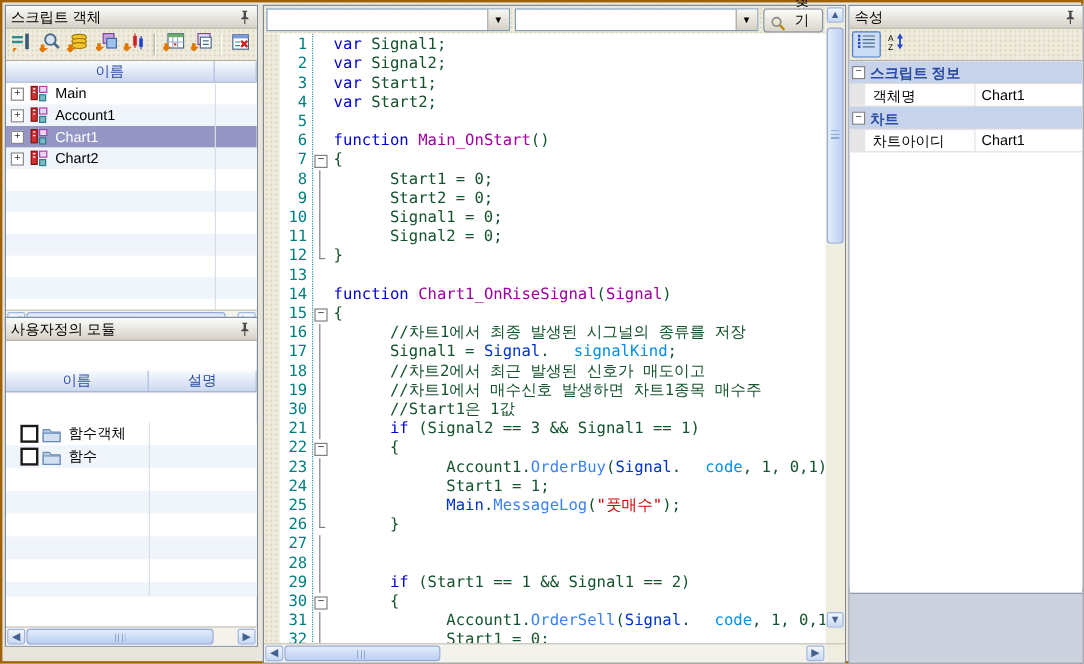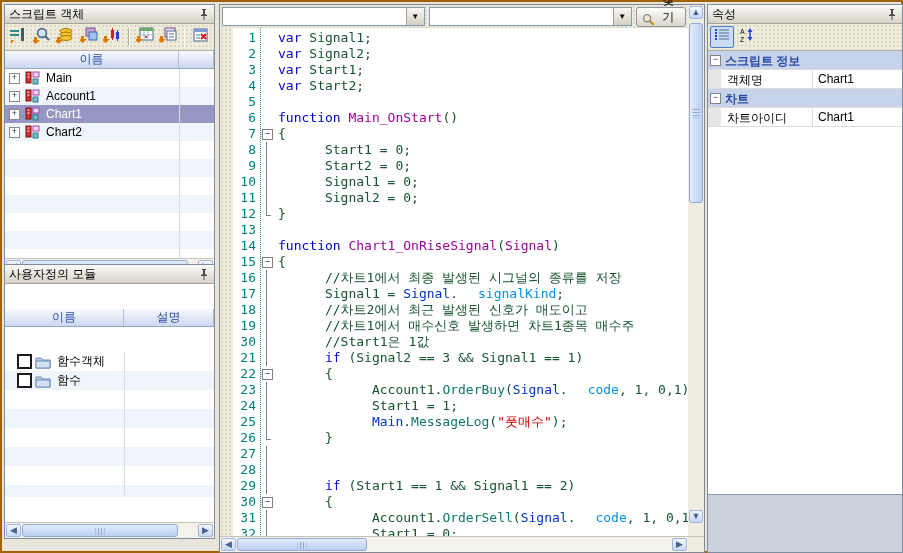--- a/index.html
+++ b/index.html
@@ -47,21 +47,21 @@
   #code{position:absolute;left:0;top:2px;right:0;font-family:"DejaVu Sans Mono","Liberation Mono",monospace;font-size:13px;line-height:16px;}
   .cl{height:16px;display:flex;white-space:pre;}
   .cl .bp{flex:0 0 13px;}
   .cl .ln{flex:0 0 27px;text-align:right;padding-right:4px;color:#008080;box-sizing:border-box;}
   .cl .fold{flex:0 0 13px;position:relative;}
   .cl .txt{padding-left:5px;overflow:hidden;}
   .fbox{position:absolute;left:2px;top:3px;width:9px;height:9px;border:1px solid #808080;background:#fff;color:#404040;font-size:9px;line-height:7px;text-align:center;}
   .fmid{position:absolute;left:6px;top:0;bottom:0;border-left:1px solid #808080;}
   .fend{position:absolute;left:6px;top:0;height:9px;width:4px;border-left:1px solid #808080;border-bottom:1px solid #808080;}
   .tk-kw{color:#0000D0;}.tk-fn{color:#A000A0;}.tk-obj{color:#0033CC;}.tk-mem{color:#0090E8;margin-left:20px;}
-  .tk-call{color:#0f766e;}.tk-str{color:#D00000;}.tk-cmt{color:#14532d;}.tk-pl{color:#14532d;}
+  .tk-call{color:#3b82f6;}.tk-str{color:#D00000;}.tk-cmt{color:#14532d;}.tk-pl{color:#14532d;}
   #ed-vscroll{top:0;bottom:15px;right:0;}
   #ed-hscroll{position:absolute;left:0;right:16px;bottom:0;}
   #ed-corner{position:absolute;right:0;bottom:0;width:16px;height:15px;background:#EFEDE0;border-top:1px solid #C6C2B6;}
   
   #p-objects{left:2px;top:2px;width:211px;height:271px;}
   #p-modules{left:2px;top:262px;width:211px;height:275px;gap:25px;}
   
   #p-props{left:705px;top:2px;width:196px;height:549px;}
   #prop-grid{flex:1;background:#fff;overflow:hidden;font-size:12px;}
   .prow{height:18px;display:flex;border-bottom:1px solid #DCDCDC;}

